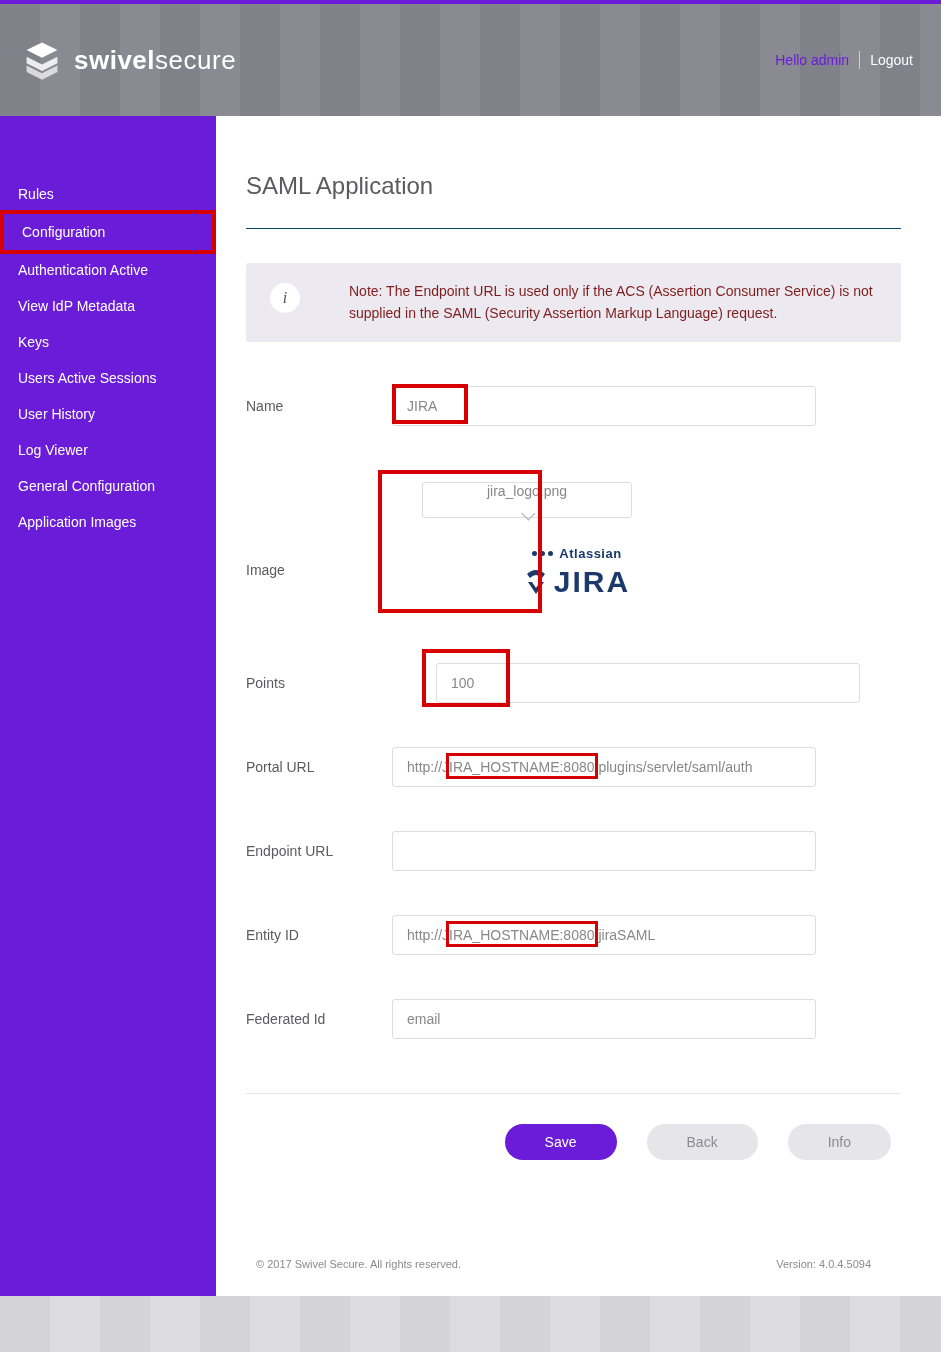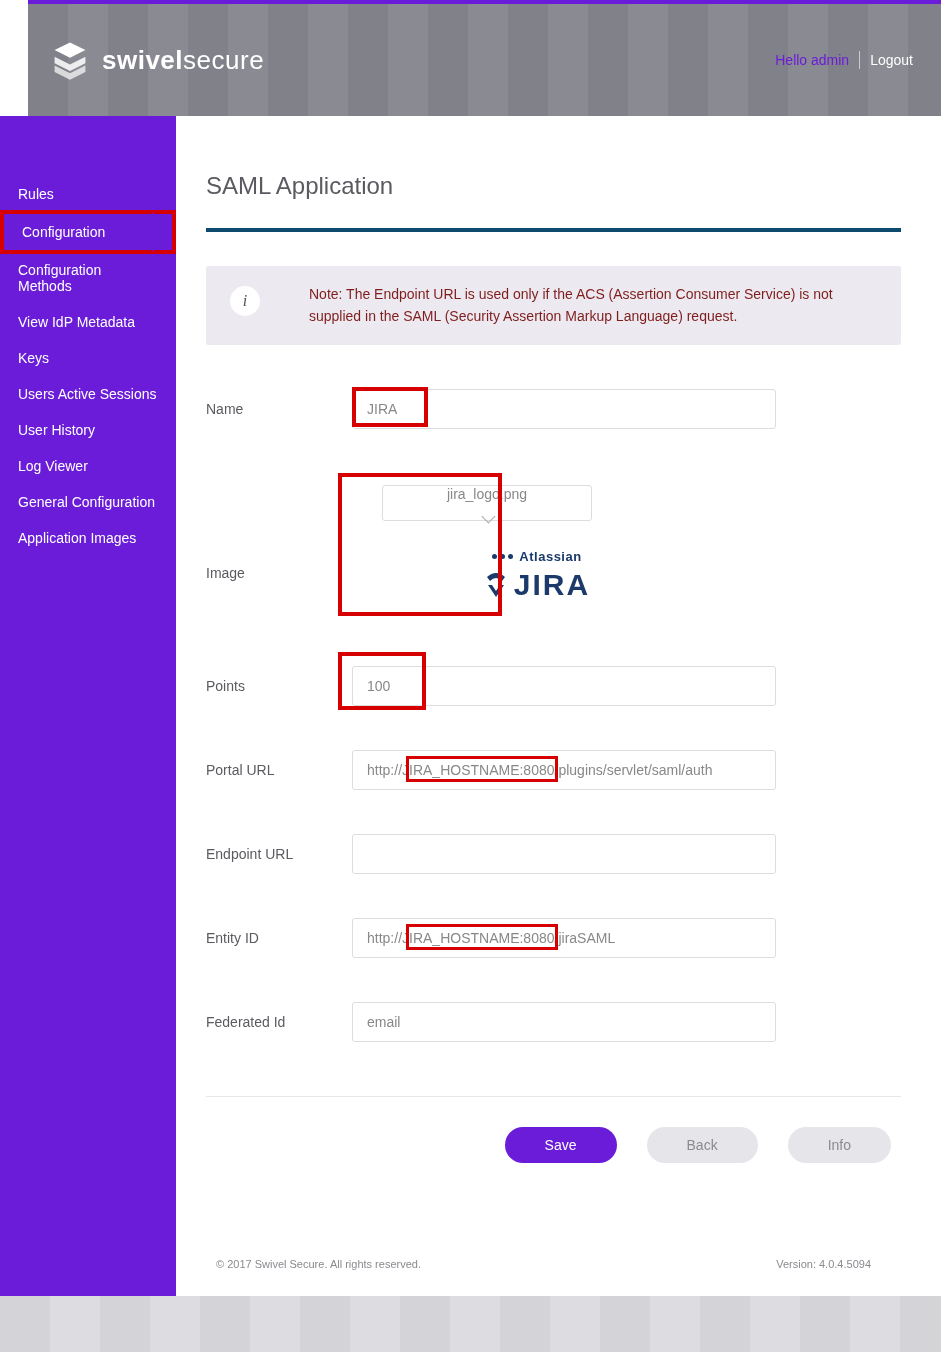--- a/index.html
+++ b/index.html
@@ -16,21 +16,20 @@
 .header {
   height: 116px;
   background: linear-gradient(rgba(120,120,130,0.55),rgba(120,120,130,0.55)),
               repeating-linear-gradient(90deg,#8c8c95 0 40px,#a0a0a8 40px 80px);
   border-top: 4px solid #6a1cd8;
   display: flex;
   align-items: center;
   justify-content: space-between;
   padding: 0 28px 0 20px;
   position: relative;
-  margin-left: 28px;
 }
 .logo {
   display: flex;
   align-items: center;
   gap: 10px;
   color: #fff;
 }
 .logo-mark {
   width: 44px; height: 44px;
 }
@@ -48,21 +47,21 @@
   font-size: 14px;
 }
 .header-right .hello { color: #6a1cd8; font-weight: 500; }
 .header-right .divider { width:1px; height:18px; background: rgba(255,255,255,0.6); }
 .header-right .logout { color: #fff; cursor: pointer; }
 .layout {
   display: flex;
   min-height: 1180px;
 }
 .sidebar {
-  width: 176px;
+  width: 216px;
   background: #6a1cd8;
   padding-top: 60px;
   flex-shrink: 0;
 }
 .sidebar-item {
   color: #fff;
   font-size: 14px;
   padding: 10px 18px;
   cursor: pointer;
   position: relative;
@@ -86,21 +85,21 @@
   background: #fff;
   padding: 56px 40px 20px 30px;
   display: flex;
   flex-direction: column;
 }
 .page-title {
   font-size: 24px;
   color: #5a5a60;
   font-weight: 500;
   padding-bottom: 28px;
-  border-bottom: 4px solid #0c4a6e;
+  border-bottom: 1px solid #0c4a6e;
   margin-bottom: 34px;
 }
 .note-box {
   background: #eceaf0;
   border-radius: 2px;
   padding: 18px 24px;
   display: flex;
   align-items: flex-start;
   gap: 18px;
   margin-bottom: 44px;
@@ -194,21 +193,21 @@
 .jira-bottom {
   display:flex;
   align-items:center;
   gap:6px;
 }
 .jira-bottom .jira-text {
   font-size: 30px;
   font-weight: 700;
   letter-spacing: 2px;
 }
-.points-wrap { position: relative; }
+.points-wrap { position: relative; margin-left: 44px; }
 .points-wrap .red-box, .name-wrap .red-box {
   position: absolute;
   border: 4px solid #d60000;
   pointer-events: none;
 }
 .points-wrap .red-box { top:-14px; left:-14px; width:88px; height:58px; }
 .name-wrap { position: relative; }
 .name-wrap .red-box { top:-2px; left:0; width:76px; height:40px; }
 .url-highlight {
   position: absolute;
@@ -271,21 +270,21 @@
       <span class="hello">Hello admin</span>
       <span class="divider"></span>
       <span class="logout">Logout</span>
     </div>
   </div>
 
   <div class="layout">
     <div class="sidebar">
       <div class="sidebar-item"><span>Rules</span></div>
       <div class="sidebar-item active"><span>Configuration</span></div>
-      <div class="sidebar-item"><span>Configuration Methods</span></div>
+      <div class="sidebar-item"><span>Authentication Active</span></div>
       <div class="sidebar-item"><span>View IdP Metadata</span></div>
       <div class="sidebar-item"><span>Keys</span></div>
       <div class="sidebar-item"><span>Users Active Sessions</span></div>
       <div class="sidebar-item"><span>User History</span></div>
       <div class="sidebar-item"><span>Log Viewer</span></div>
       <div class="sidebar-item"><span>General Configuration</span></div>
       <div class="sidebar-item"><span>Application Images</span></div>
     </div>
 
     <div class="content">

